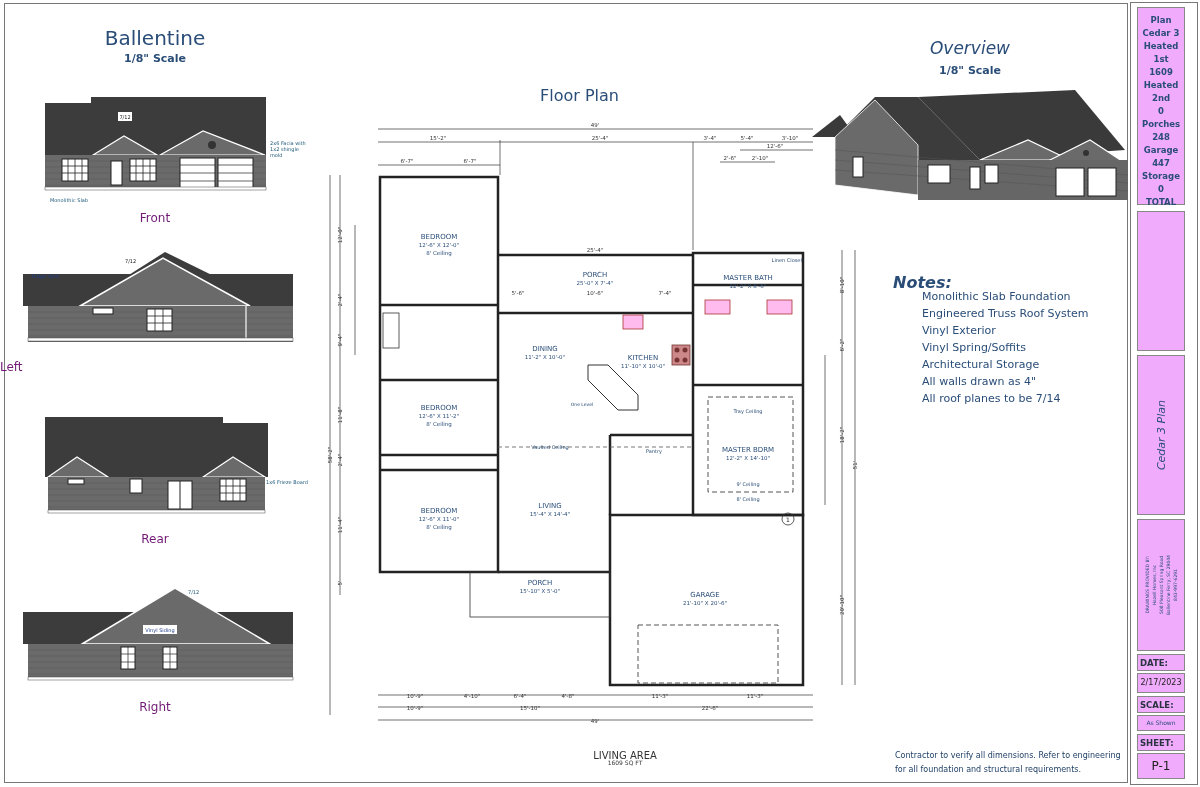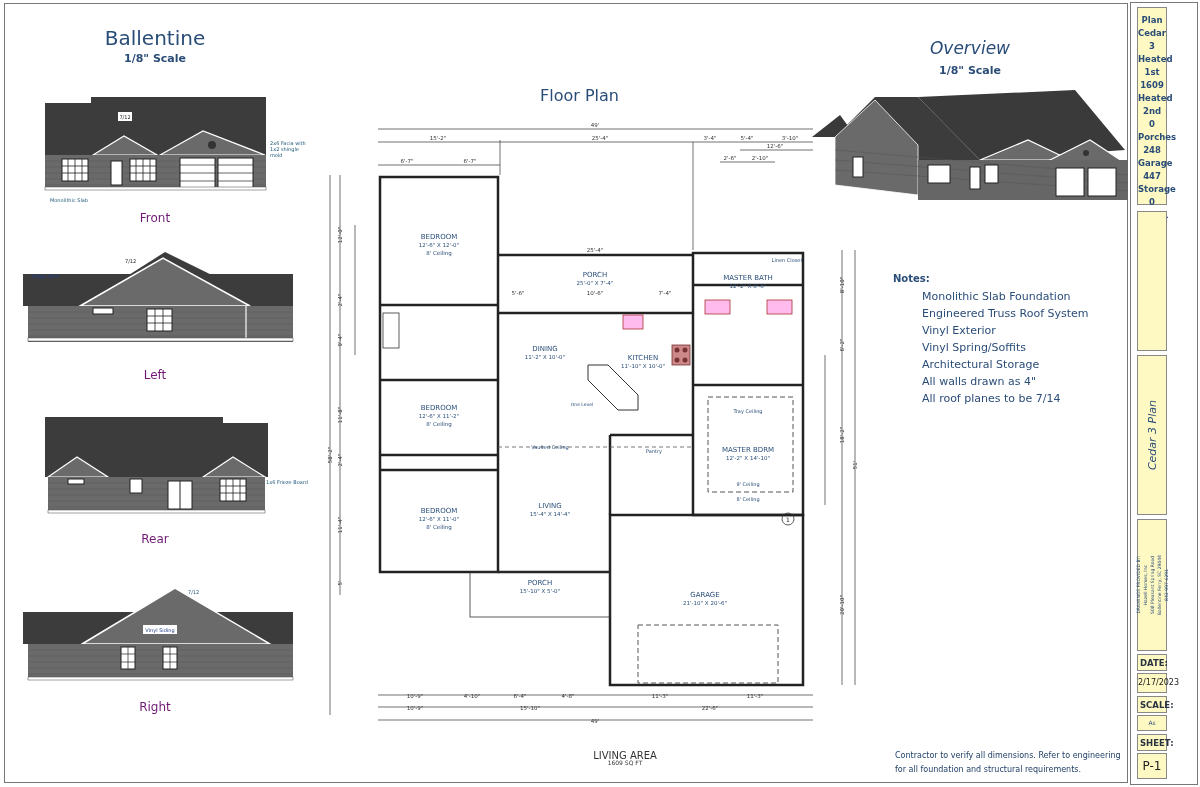--- a/index.html
+++ b/index.html
@@ -5,27 +5,27 @@
   html,body{margin:0;padding:0;background:#fff;}
   body{width:1200px;height:787px;position:relative;overflow:hidden;font-family:"DejaVu Sans",sans-serif;color:#1f3f66;}
   .sheet{position:absolute;left:4px;top:3px;width:1124px;height:780px;border:1.5px solid #777;box-sizing:border-box;}
   .abs{position:absolute;}
   .blue{color:#2a4d78;}
   .title-lg{font-size:20px;}
   .sub{font-size:11px;font-weight:bold;}
   .caption{font-size:12px;color:#701a75;}
   
   .tb-outer{position:absolute;left:1130px;top:2px;width:68px;height:783px;border:1.5px solid #777;box-sizing:border-box;}
-  .tb-cell{position:absolute;left:6px;width:30px;border:1.5px solid #888;box-sizing:border-box;background:#fef9c3;}
+  .tb-cell{position:absolute;left:6px;width:48px;border:1.5px solid #888;box-sizing:border-box;background:#f0abfc;}
   .tb-stats{font-size:8.5px;text-align:center;line-height:13px;font-weight:bold;}
   .tb-stats span{display:block;}
   .vert{writing-mode:vertical-rl;transform:rotate(180deg);}
   .tb-label{font-size:8.5px;font-weight:bold;color:#2a3340;padding:3px 2px;}
   
-  .notes-title{font-size:10px;font-weight:bold;}
+  .notes-title{font-size:16px;font-weight:bold;font-style:italic;}
   .notes-list{font-size:11px;line-height:17px;}
   svg text{font-family:"DejaVu Sans",sans-serif;}
   .elev{position:absolute;}
 </style>
 </head>
 <body>
 
 <div class="sheet"></div>
 
 <div class="abs blue title-lg" style="left:0;width:310px;top:26px;text-align:center;">Ballentine</div>
@@ -98,21 +98,21 @@
       <line x1="135" y1="59" x2="135" y2="81"></line>
       <line x1="143" y1="59" x2="143" y2="81"></line>
       <line x1="127" y1="66" x2="152" y2="66"></line>
       <line x1="127" y1="73" x2="152" y2="73"></line>
     </g>
   <line x1="226" y1="56" x2="226" y2="90" stroke="#ddd" stroke-width="1.5"></line>
   <rect x="8" y="88" width="265" height="3" fill="#fff" stroke="#444" stroke-width="0.5"></rect>
   <text x="105" y="13" font-size="5" fill="#222">7/12</text>
   <text x="12" y="28" font-size="5" fill="#1f3f8a">Ridge Vent</text>
 </svg>
-<div class="abs caption" style="left:0;width:310px;top:368px;text-align:center;">Left</div>
+<div class="abs caption" style="left:0;width:310px;top:360px;text-align:left;">Left</div>
 
 <svg class="elev" style="left:40px;top:415px;" width="270" height="100">
   <rect x="5" y="2" width="178" height="60" fill="#3c3c3c"></rect>
   <rect x="183" y="8" width="45" height="54" fill="#3c3c3c"></rect>
   <polygon points="8,62 37,42 68,62" fill="#6a6a6a" stroke="#fff" stroke-width="1.2"></polygon>
   <polygon points="163,62 193,42 225,62" fill="#6a6a6a" stroke="#fff" stroke-width="1.2"></polygon>
   <rect x="8" y="62" width="217" height="35" fill="#6a6a6a"></rect>
   <g stroke="#5a5a5a" stroke-width="0.5">
       <line x1="8" y1="68" x2="225" y2="68"></line>
       <line x1="8" y1="74" x2="225" y2="74"></line>

